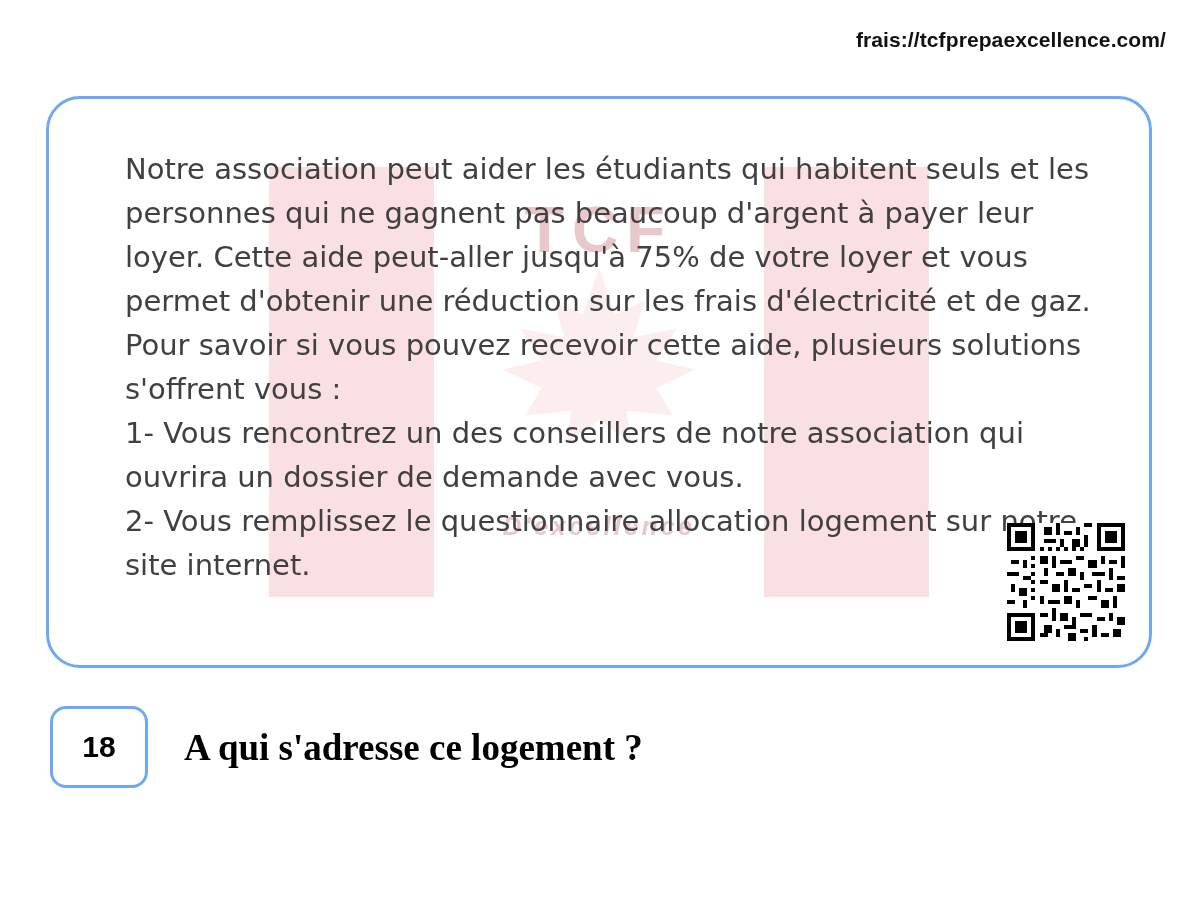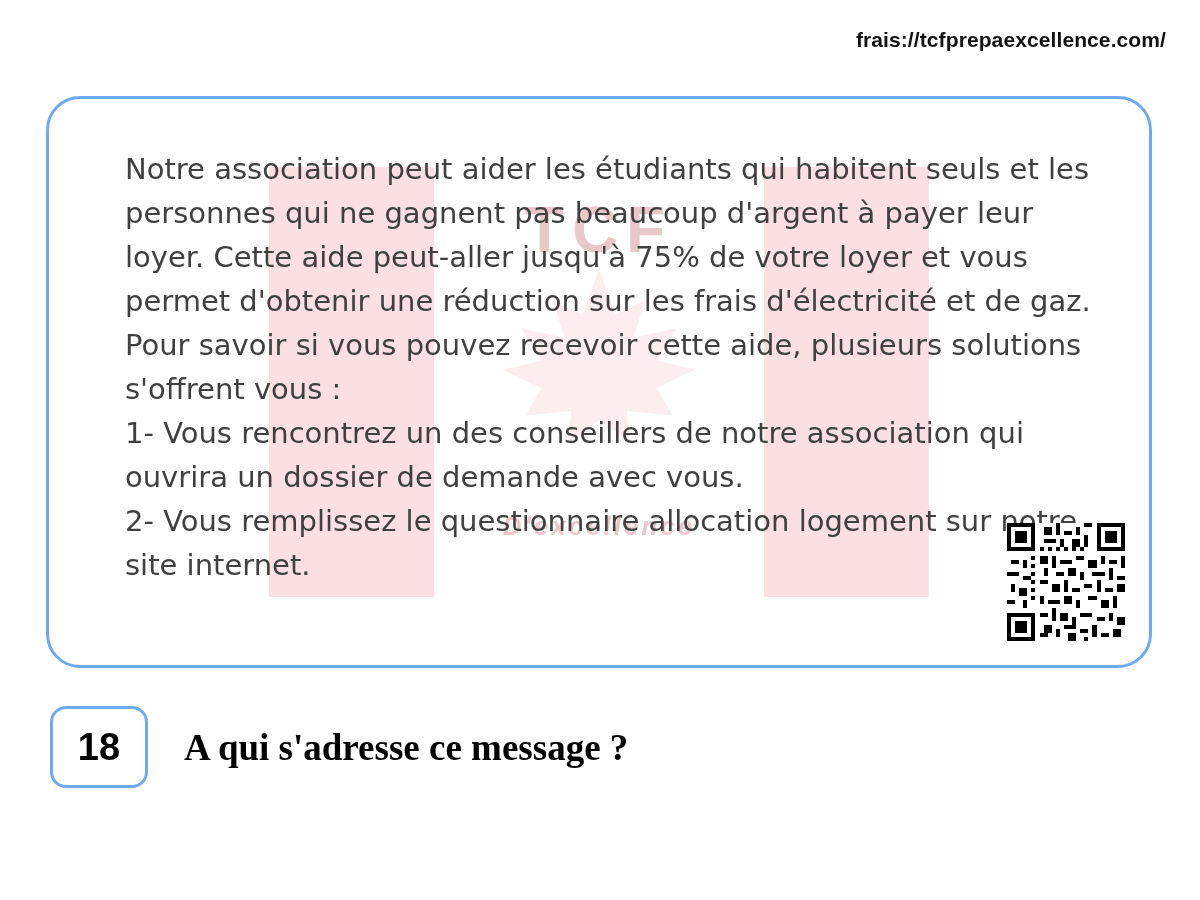--- a/index.html
+++ b/index.html
@@ -137,21 +137,21 @@
     align-items: center;
   }
   .qnum {
     width: 98px;
     height: 82px;
     border: 3px solid #6fa8f5;
     border-radius: 16px;
     display: flex;
     align-items: center;
     justify-content: center;
-    font-size: 38px;
+    font-size: 30px;
     font-weight: bold;
     color: #000000;
     box-sizing: border-box;
   }
   .qtext {
     margin-left: 36px;
     font-family: "Liberation Serif", serif;
     font-size: 37px;
     font-weight: bold;
     color: #000000;
@@ -284,16 +284,16 @@
         <rect x="26" y="26" width="2" height="2"></rect>
         <rect x="8" y="27" width="2" height="1"></rect>
           <rect x="15" y="27" width="2" height="2"></rect>
         <rect x="19" y="28" width="1" height="1"></rect>
       </g>
     </svg>
   </div>
 
   <div class="question-row">
     <div class="qnum">18</div>
-    <div class="qtext">A qui s'adresse ce message ?</div>
+    <div class="qtext">A qui s'adresse ce logement ?</div>
   </div>
 
 </div>
 
 </body></html>

